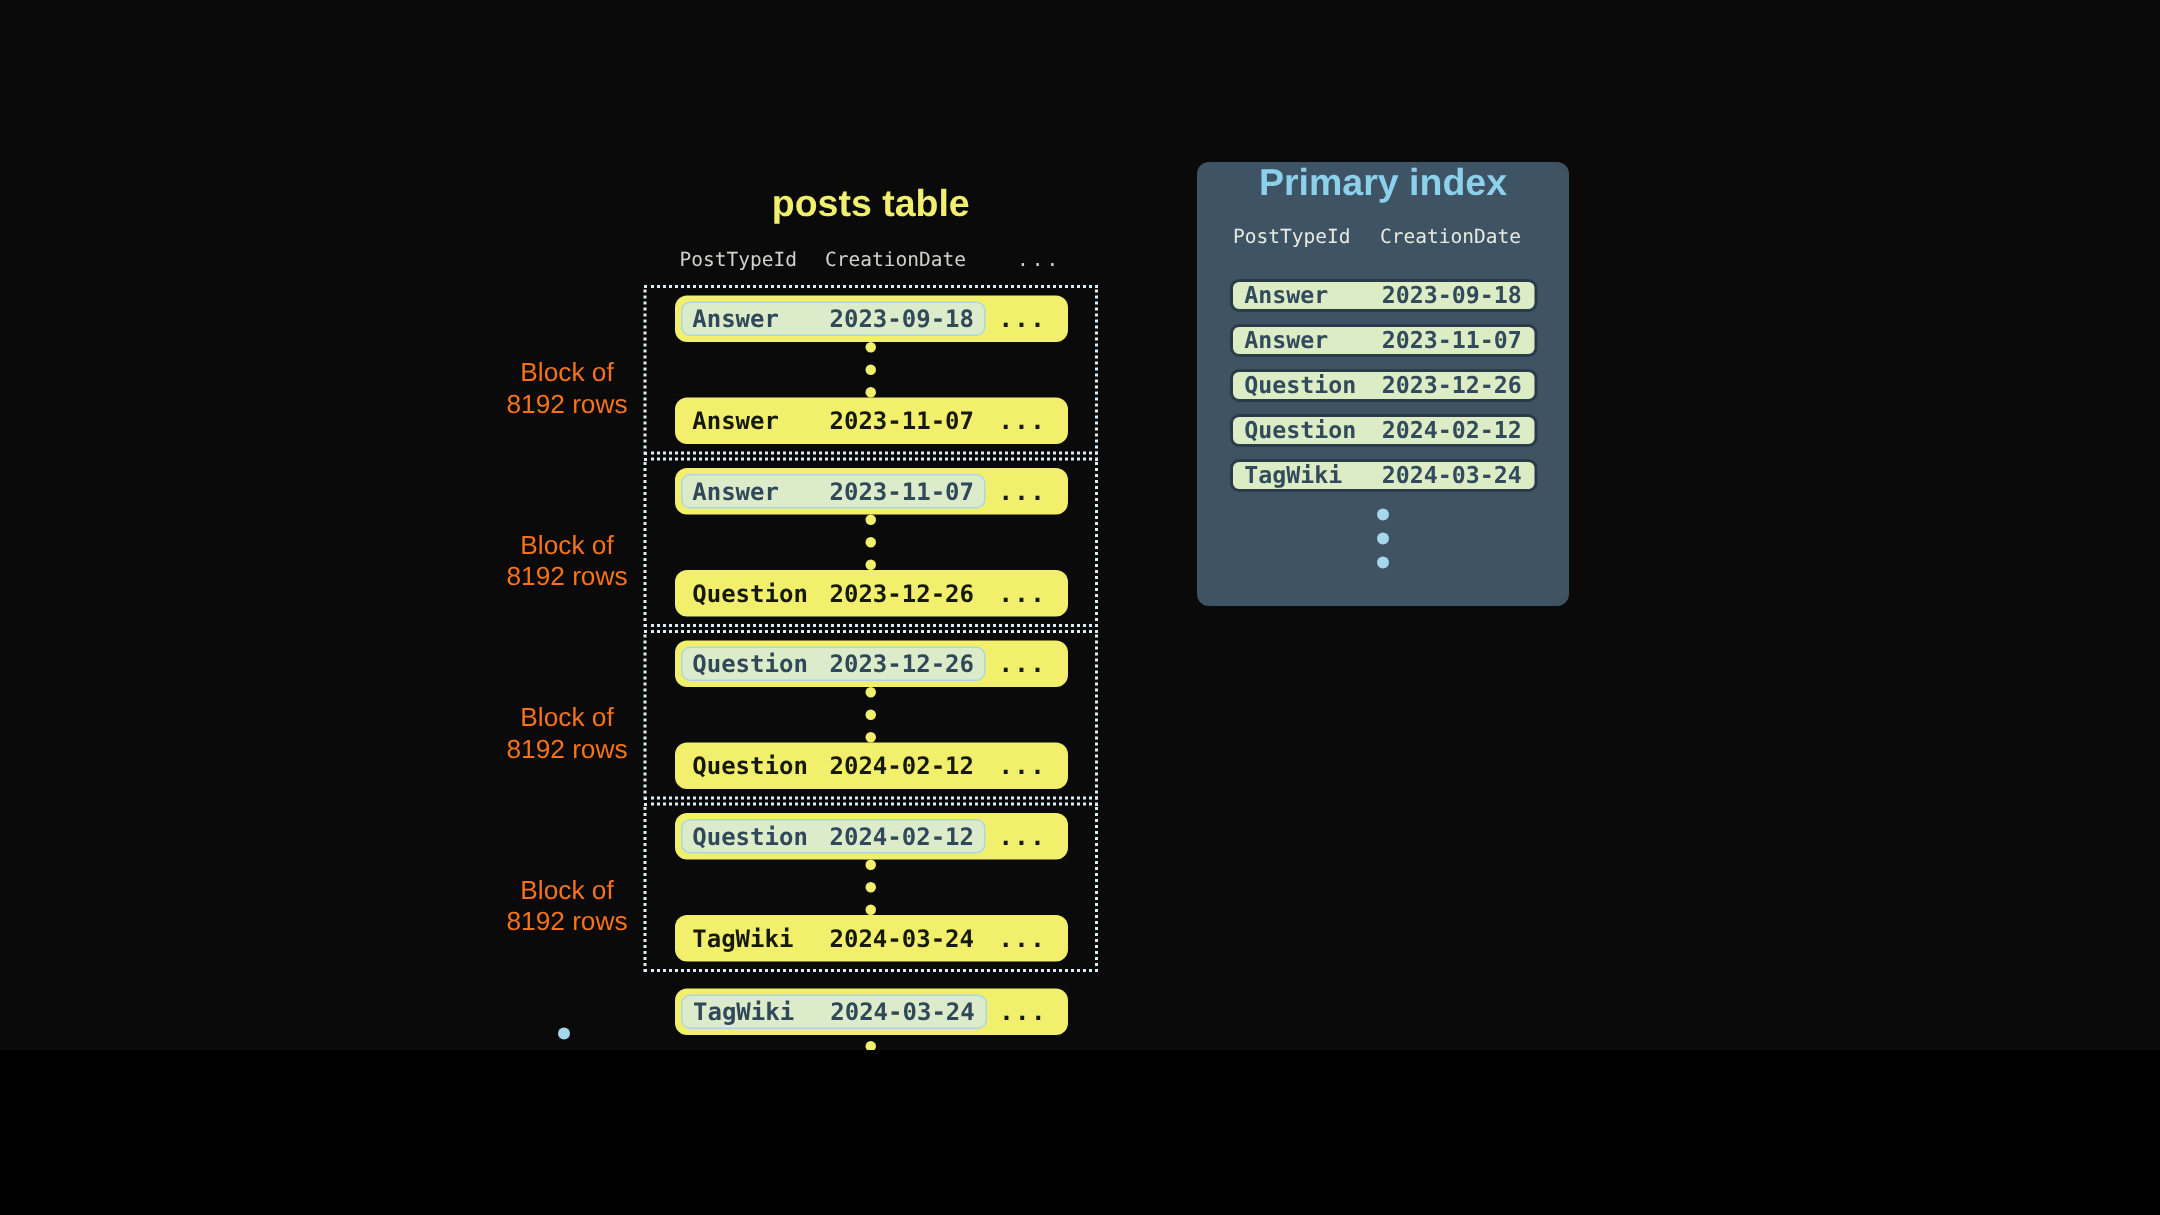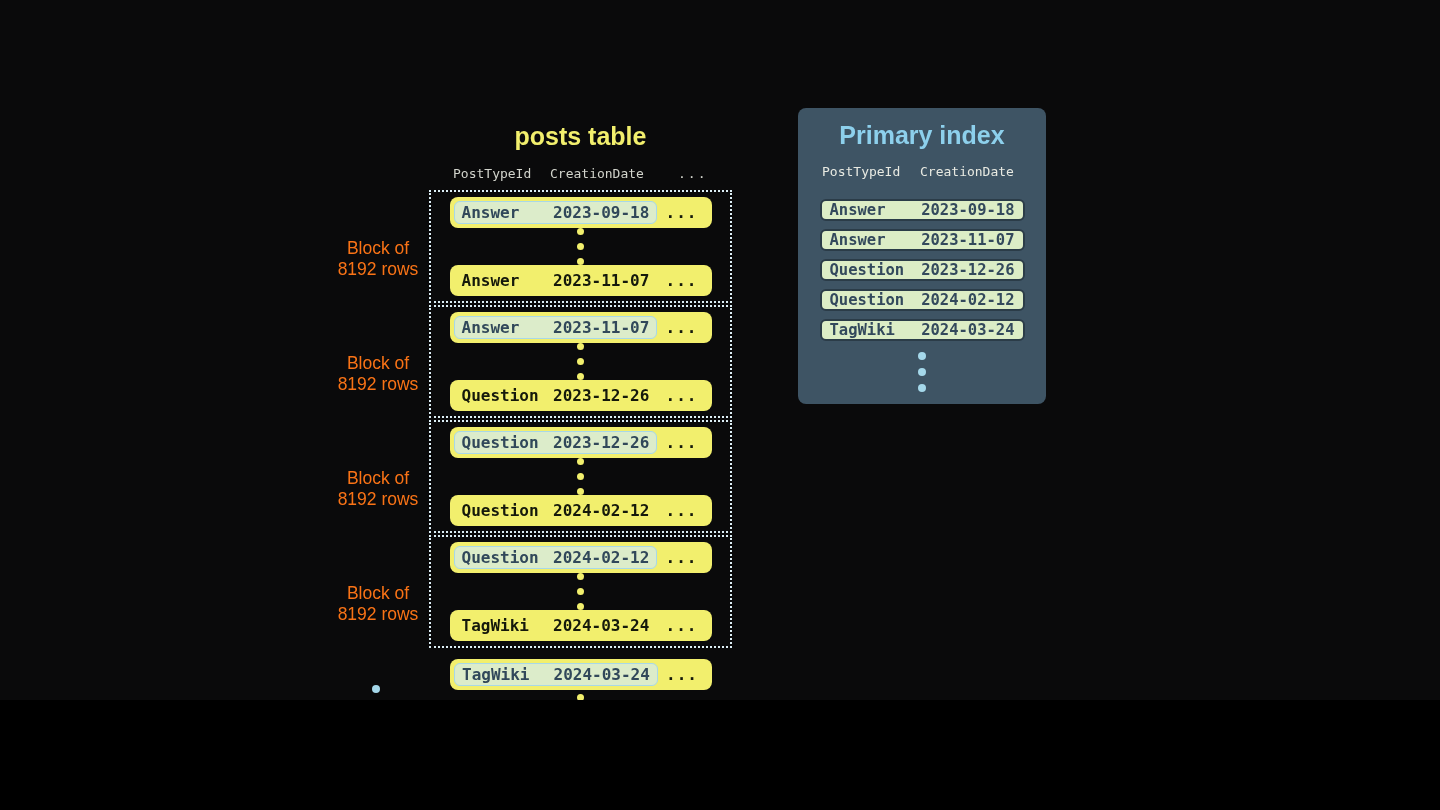--- a/index.html
+++ b/index.html
@@ -60,21 +60,21 @@
   .tail-dots { position:absolute; left:577px; top:694px; }
   .left-dots { position:absolute; left:372px; top:685px; }
 
   
   .panel {
     position:absolute; left:798px; top:108px; width:248px; height:296px;
     background:#3e5464; border-radius:8px;
     display:flex; flex-direction:column; align-items:center;
   }
   .panel-title {
-    margin-top:13px; font-size:25px; font-weight:600; color:#8dd0ec; text-align:center;
+    font-size:25px; font-weight:600; color:#8dd0ec; text-align:center;
   }
   .panel-header {
     position:relative; width:100%; height:18px; margin-top:14px;
     font-family:"DejaVu Sans Mono", monospace; font-size:13px; color:#e8eae2;
   }
   .panel-header span { position:absolute; top:0; white-space:pre; }
   .panel-header .c1 { left:24px; }
   .panel-header .c2 { left:122px; }
   .idx-rows { margin-top:17px; display:flex; flex-direction:column; gap:8px; align-items:center; }
   .idx-row {

